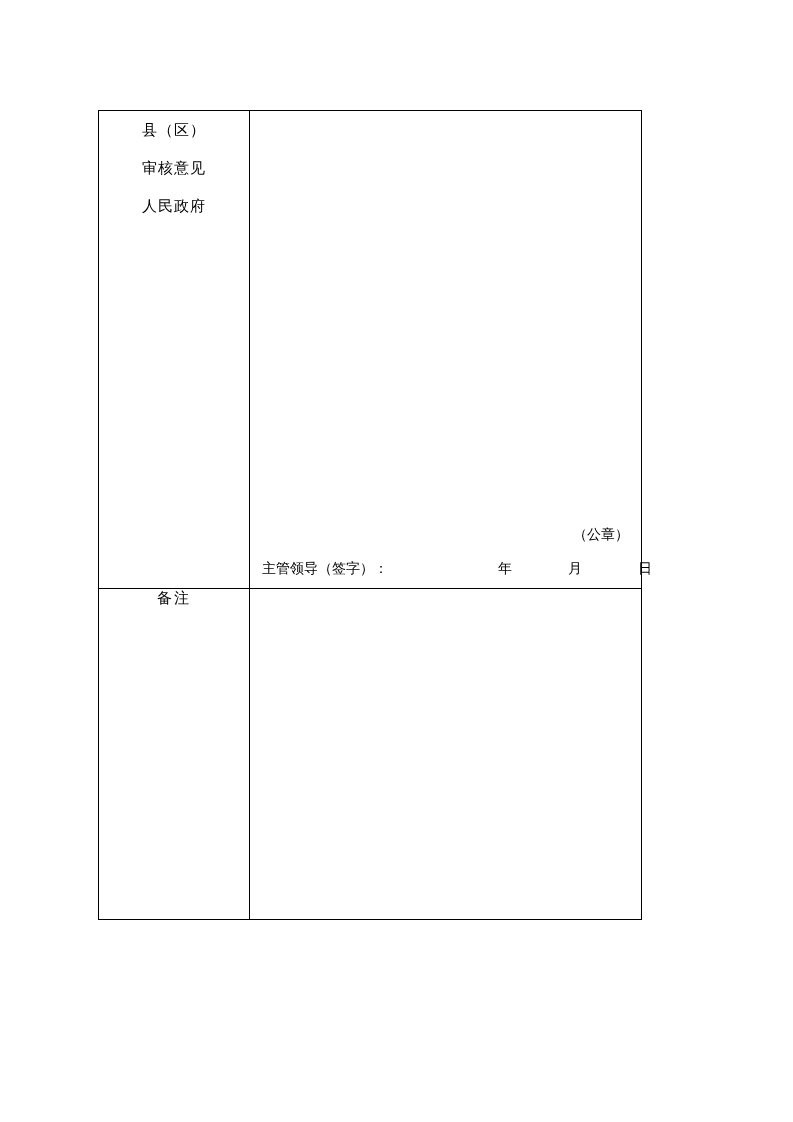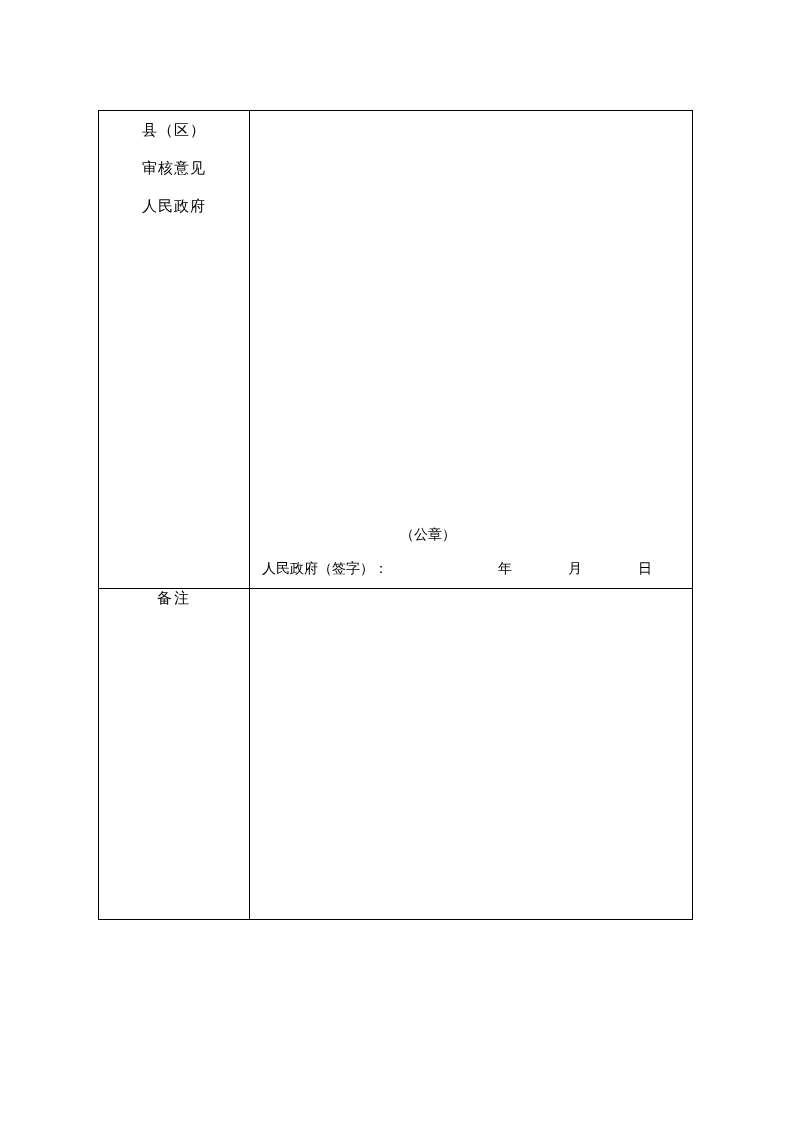--- a/index.html
+++ b/index.html
@@ -19,21 +19,21 @@
     left: 0;
     top: 0;
     width: 793px;
     height: 1122px;
     background: #ffffff;
   }
   .form-table {
     position: absolute;
     left: 98px;
     top: 110px;
-    width: 595px;
+    width: 544px;
     border-collapse: collapse;
     table-layout: fixed;
   }
   .form-table td {
     border: 1px solid #000000;
     padding: 0;
     vertical-align: top;
   }
   .label-cell {
     width: 150px;
@@ -59,21 +59,21 @@
     height: 477px;
   }
   .cell-remark {
     height: 330px;
   }
   .seal-line {
     position: absolute;
     left: 0;
     right: 12px;
     bottom: 44px;
-    text-align: left;
+    text-align: right;
     font-size: 14px;
   }
   .seal-text {
     display: inline-block;
     margin-left: 150px;
   }
   .sign-line {
     position: absolute;
     left: 12px;
     right: 10px;
@@ -109,21 +109,21 @@
         <td class="label-cell">
           <span class="label-stack">县（区）</span>
           <span class="label-stack">审核意见</span>
           <span class="label-stack">人民政府</span>
         </td>
         <td class="content-cell cell-review">
           <div class="seal-line">
             <span class="seal-text">（公章）</span>
           </div>
           <div class="sign-line">
-            <span class="sign-label">人民政府（签字）：</span>
+            <span class="sign-label">主管领导（签字）：</span>
             <span class="date-group">
               <span class="date-unit first">年</span>
               <span class="date-unit">月</span>
               <span class="date-unit">日</span>
             </span>
           </div>
         </td>
       </tr>
       <tr>
         <td class="label-cell">

